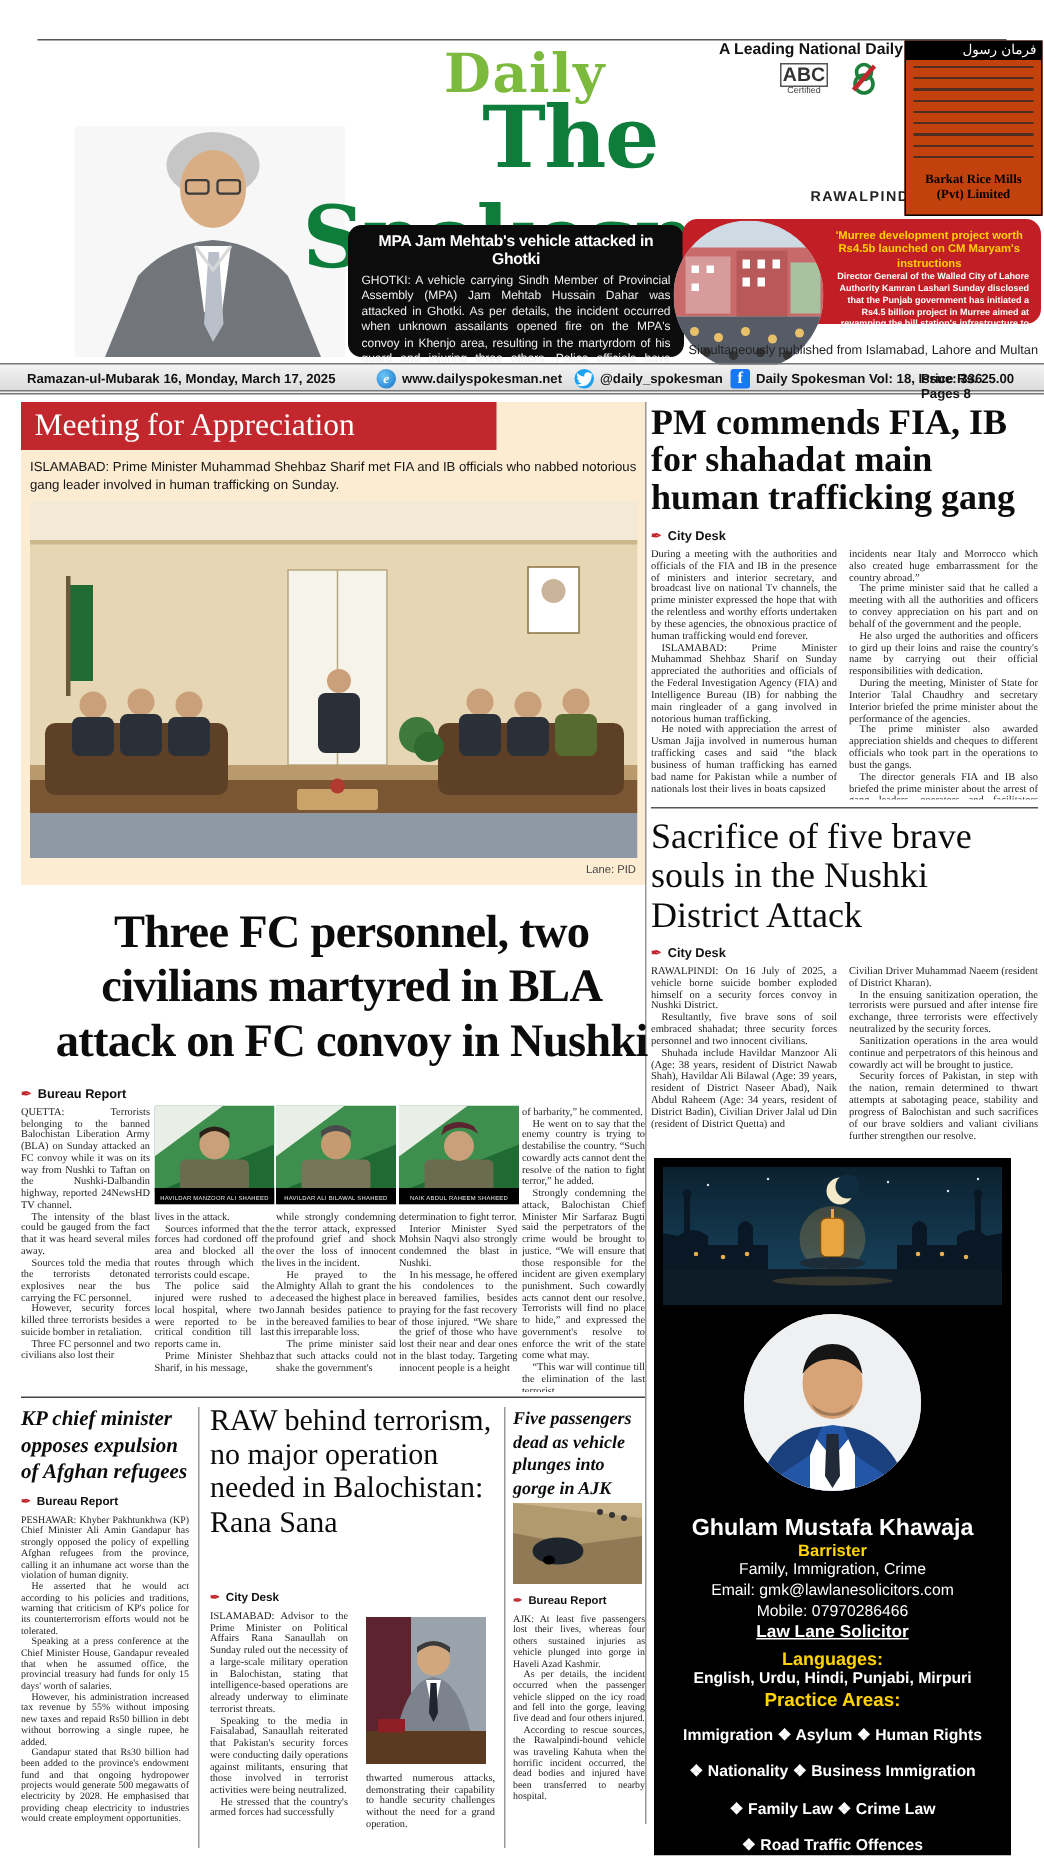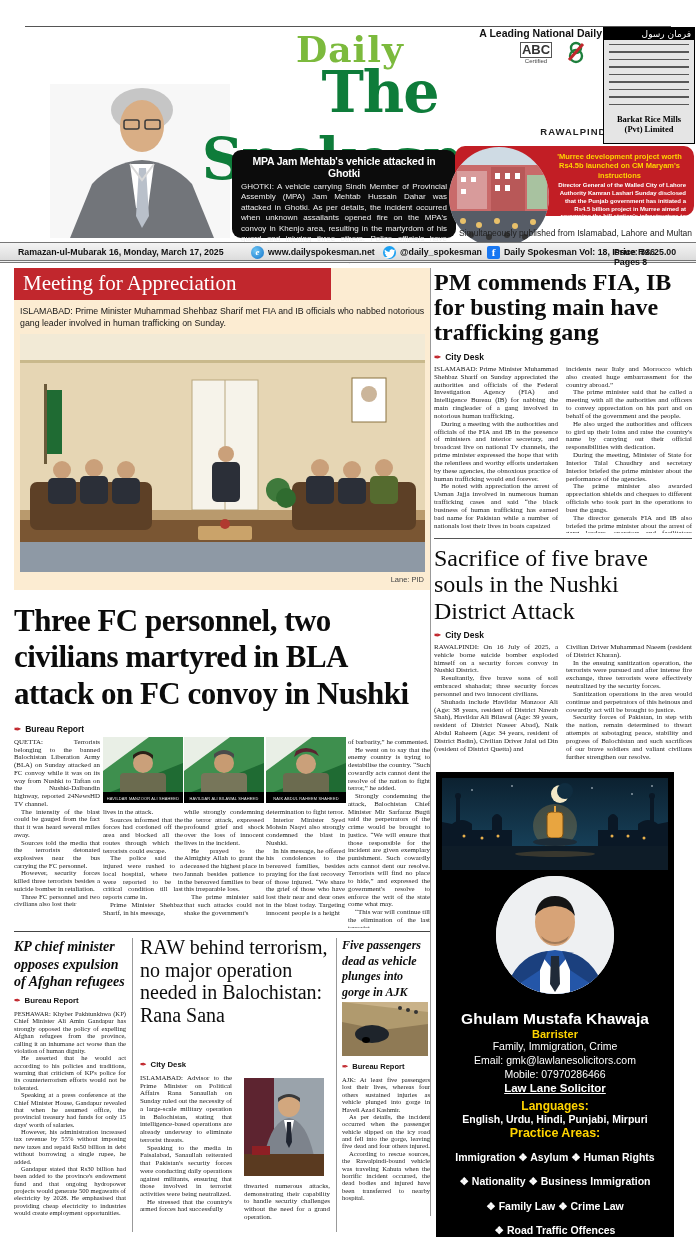--- a/index.html
+++ b/index.html
@@ -12,21 +12,21 @@
   .daily-word{position:absolute;left:270px;top:28px;width:160px;text-align:center;
     font-family:"DejaVu Serif",serif;font-weight:700;font-size:36px;color:#7cba3d;letter-spacing:1px;}
   .main-title{position:absolute;left:140px;top:58px;width:480px;text-align:center;
     font-family:"DejaVu Serif",serif;font-weight:700;font-size:57px;color:#0e7c3a;letter-spacing:-1px;}
   .city{position:absolute;left:520px;top:126px;width:90px;text-align:right;
     font-size:9.5px;font-weight:bold;color:#222;letter-spacing:1px;}
   .tagline{position:absolute;left:430px;top:27px;width:172px;text-align:right;font-size:10.5px;font-weight:bold;color:#111;}
   .abc-box{position:absolute;left:520px;top:42px;width:32px;text-align:center;}
   .abc-top{font-size:13px;font-weight:bold;border:1px solid #555;color:#333;line-height:1.1;}
   .abc-bottom{font-size:6px;color:#444;}
-  .urdu-box{position:absolute;left:603px;top:27px;width:90px;height:115px;border:1px solid #000;background:#e5e5e5;}
+  .urdu-box{position:absolute;left:603px;top:27px;width:90px;height:115px;border:1px solid #000;background:#c2410c;}
   .urdu-header{background:#000;color:#fff;font-family:"DejaVu Sans",sans-serif;font-size:9px;
     text-align:right;padding:1px 3px;direction:rtl;}
   .urdu-lines{margin:4px 5px;height:66px;
     background:repeating-linear-gradient(to bottom, rgba(40,40,40,.75) 0 1.5px, transparent 1.5px 7.5px);}
   .sponsor{font-family:"Liberation Serif",serif;font-weight:bold;font-size:8.5px;text-align:center;line-height:1.2;color:#000;}
   
   .ghotki-box{position:absolute;left:232px;top:150px;width:224px;height:88px;background:#0c0c0c;
     border-radius:9px;color:#fff;padding:5px 9px;box-sizing:border-box;}
   .ghotki-h{font-size:10.5px;font-weight:bold;text-align:center;letter-spacing:-.2px;margin-bottom:3px;}
   .ghotki-b{font-size:8px;line-height:1.3;color:#eee;text-align:justify;}
@@ -218,27 +218,27 @@
       <rect x="178" y="192" width="54" height="14" rx="2" fill="#caa36a"></rect>
       <circle cx="205" cy="190" r="5" fill="#b03a30"></circle>
       <circle cx="258" cy="156" r="12" fill="#3f7a3c"></circle>
       <circle cx="266" cy="164" r="10" fill="#2f6b2f"></circle>
     </svg>
   </div>
   <div class="photo-credit">Lane: PID</div>
 
   <div class="vrule" style="left:430px;top:268px;height:948px;"></div>
 
-  <div class="headline" style="left:434px;top:270px;width:258px;font-size:24px;line-height:1.05;font-weight:bold;">PM commends FIA, IB for busting main have trafficking gang</div>
+  <div class="headline" style="left:434px;top:270px;width:258px;font-size:24px;line-height:1.05;font-weight:bold;">PM commends FIA, IB for shahadat main human trafficking gang</div>
   <div class="byline" style="left:434px;top:352px;">
     <span class="nib">✒</span><span>City Desk</span>
   </div>
   <div class="art-body" style="left:434px;top:366px;width:124px;height:167px;font-size:7px;">
+      <p>During a meeting with the authorities and officials of the FIA and IB in the presence of ministers and interior secretary, and broadcast live on national Tv channels, the prime minister expressed the hope that with the relentless and worthy efforts undertaken by these agencies, the obnoxious practice of human trafficking would end forever.</p>
       <p>ISLAMABAD: Prime Minister Muhammad Shehbaz Sharif on Sunday appreciated the authorities and officials of the Federal Investigation Agency (FIA) and Intelligence Bureau (IB) for nabbing the main ringleader of a gang involved in notorious human trafficking.</p>
-      <p>During a meeting with the authorities and officials of the FIA and IB in the presence of ministers and interior secretary, and broadcast live on national Tv channels, the prime minister expressed the hope that with the relentless and worthy efforts undertaken by these agencies, the obnoxious practice of human trafficking would end forever.</p>
       <p>He noted with appreciation the arrest of Usman Jajja involved in numerous human trafficking cases and said “the black business of human trafficking has earned bad name for Pakistan while a number of nationals lost their lives in boats capsized</p>
     </div>
   <div class="art-body" style="left:566px;top:366px;width:126px;height:167px;font-size:7px;">
       <p>incidents near Italy and Morrocco which also created huge embarrassment for the country abroad.”</p>
       <p>The prime minister said that he called a meeting with all the authorities and officers to convey appreciation on his part and on behalf of the government and the people.</p>
       <p>He also urged the authorities and officers to gird up their loins and raise the country's name by carrying out their official responsibilities with dedication.</p>
       <p>During the meeting, Minister of State for Interior Talal Chaudhry and secretary Interior briefed the prime minister about the performance of the agencies.</p>
       <p>The prime minister also awarded appreciation shields and cheques to different officials who took part in the operations to bust the gangs.</p>
       <p>The director generals FIA and IB also briefed the prime minister about the arrest of gang leaders, operators and facilitators involved in the human trafficking.</p>
     </div>
@@ -253,21 +253,21 @@
       <p>Resultantly, five brave sons of soil embraced shahadat; three security forces personnel and two innocent civilians.</p>
       <p>Shuhada include Havildar Manzoor Ali (Age: 38 years, resident of District Nawab Shah), Havildar Ali Bilawal (Age: 39 years, resident of District Naseer Abad), Naik Abdul Raheem (Age: 34 years, resident of District Badin), Civilian Driver Jalal ud Din (resident of District Quetta) and</p>
     </div>
   <div class="art-body" style="left:566px;top:644px;width:126px;height:122px;font-size:7px;">
       <p>Civilian Driver Muhammad Naeem (resident of District Kharan).</p>
       <p>In the ensuing sanitization operation, the terrorists were pursued and after intense fire exchange, three terrorists were effectively neutralized by the security forces.</p>
       <p>Sanitization operations in the area would continue and perpetrators of this heinous and cowardly act will be brought to justice.</p>
       <p>Security forces of Pakistan, in step with the nation, remain determined to thwart attempts at sabotaging peace, stability and progress of Balochistan and such sacrifices of our brave soldiers and valiant civilians further strengthen our resolve.</p>
     </div>
 
-  <div class="headline" style="left:14px;top:603px;width:417px;font-size:31px;line-height:1.17;font-weight:bold;letter-spacing:-.5px;">Three FC personnel, two civilians martyred in BLA attack on FC convoy in Nushki</div>
+  <div class="headline" style="left:26px;top:603px;width:417px;font-size:31px;line-height:1.17;font-weight:bold;letter-spacing:-.5px;text-align:center;">Three FC personnel, two civilians martyred in BLA attack on FC convoy in Nushki</div>
   <div class="byline" style="left:14px;top:724px;">
     <span class="nib">✒</span><span>Bureau Report</span>
   </div>
 
   <div class="martyr" style="left:103px;top:737px;">
     <svg width="80" height="66" viewBox="0 0 80 66">
         <rect width="80" height="66" fill="#1f6b33"></rect>
       <polygon points="0,0 80,0 80,26 0,58" fill="#3e8f4e"></polygon>
         <polygon points="0,0 46,0 0,34" fill="#e9efe6"></polygon>
       <rect x="17" y="36" width="46" height="22" rx="4" fill="#6b6b4f"></rect>

